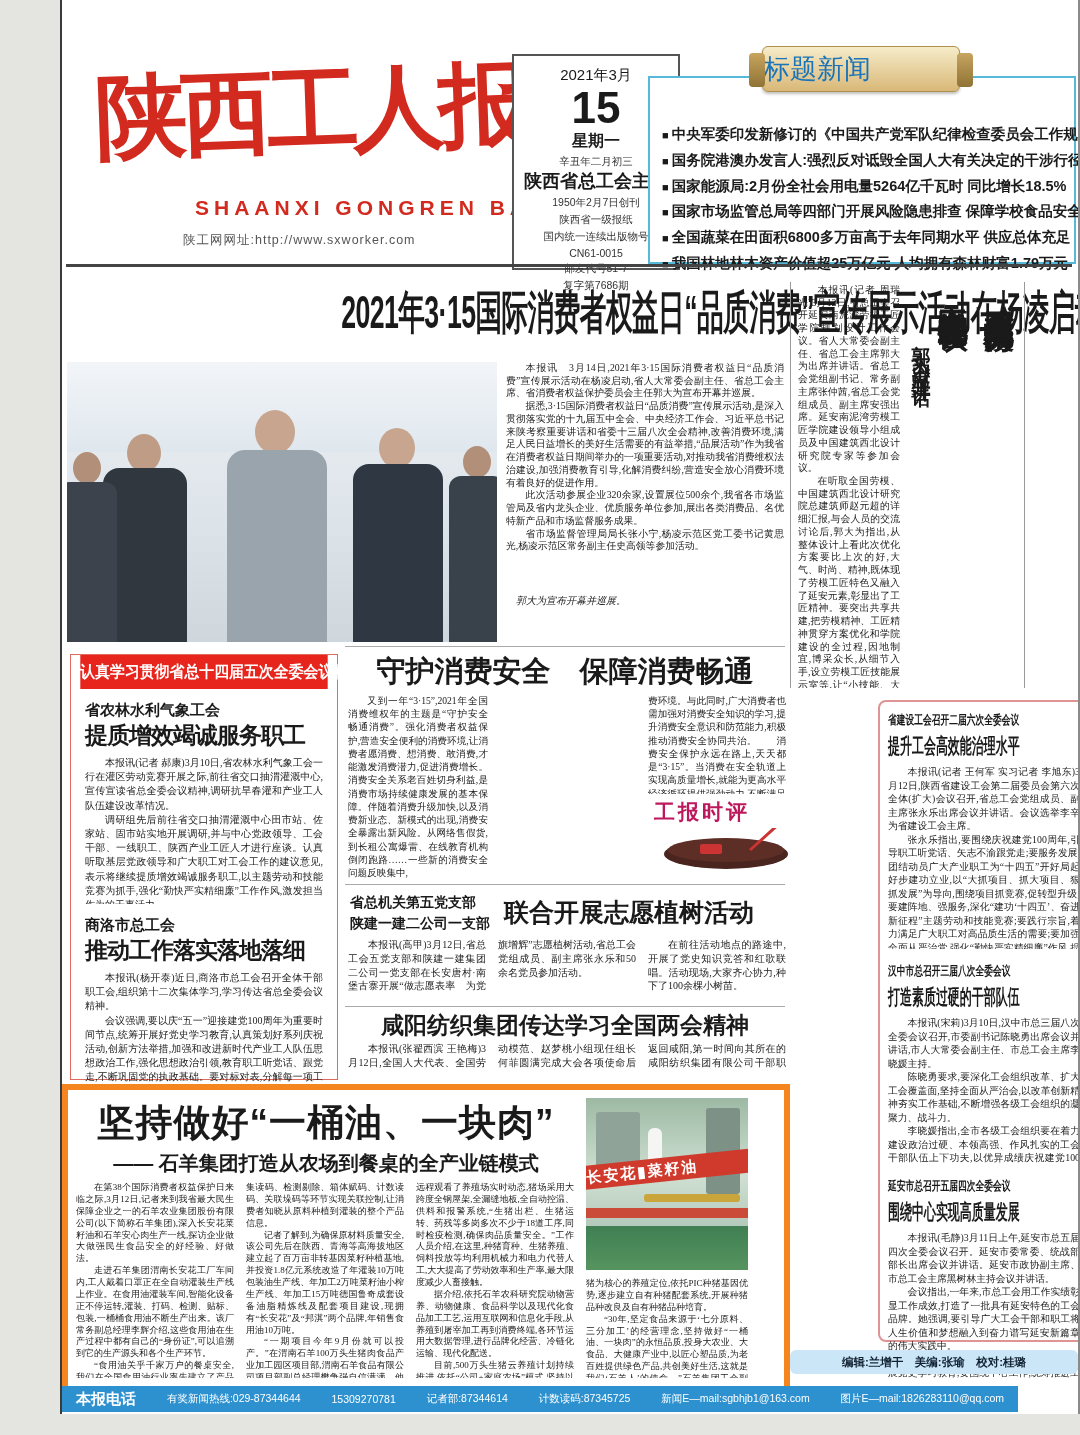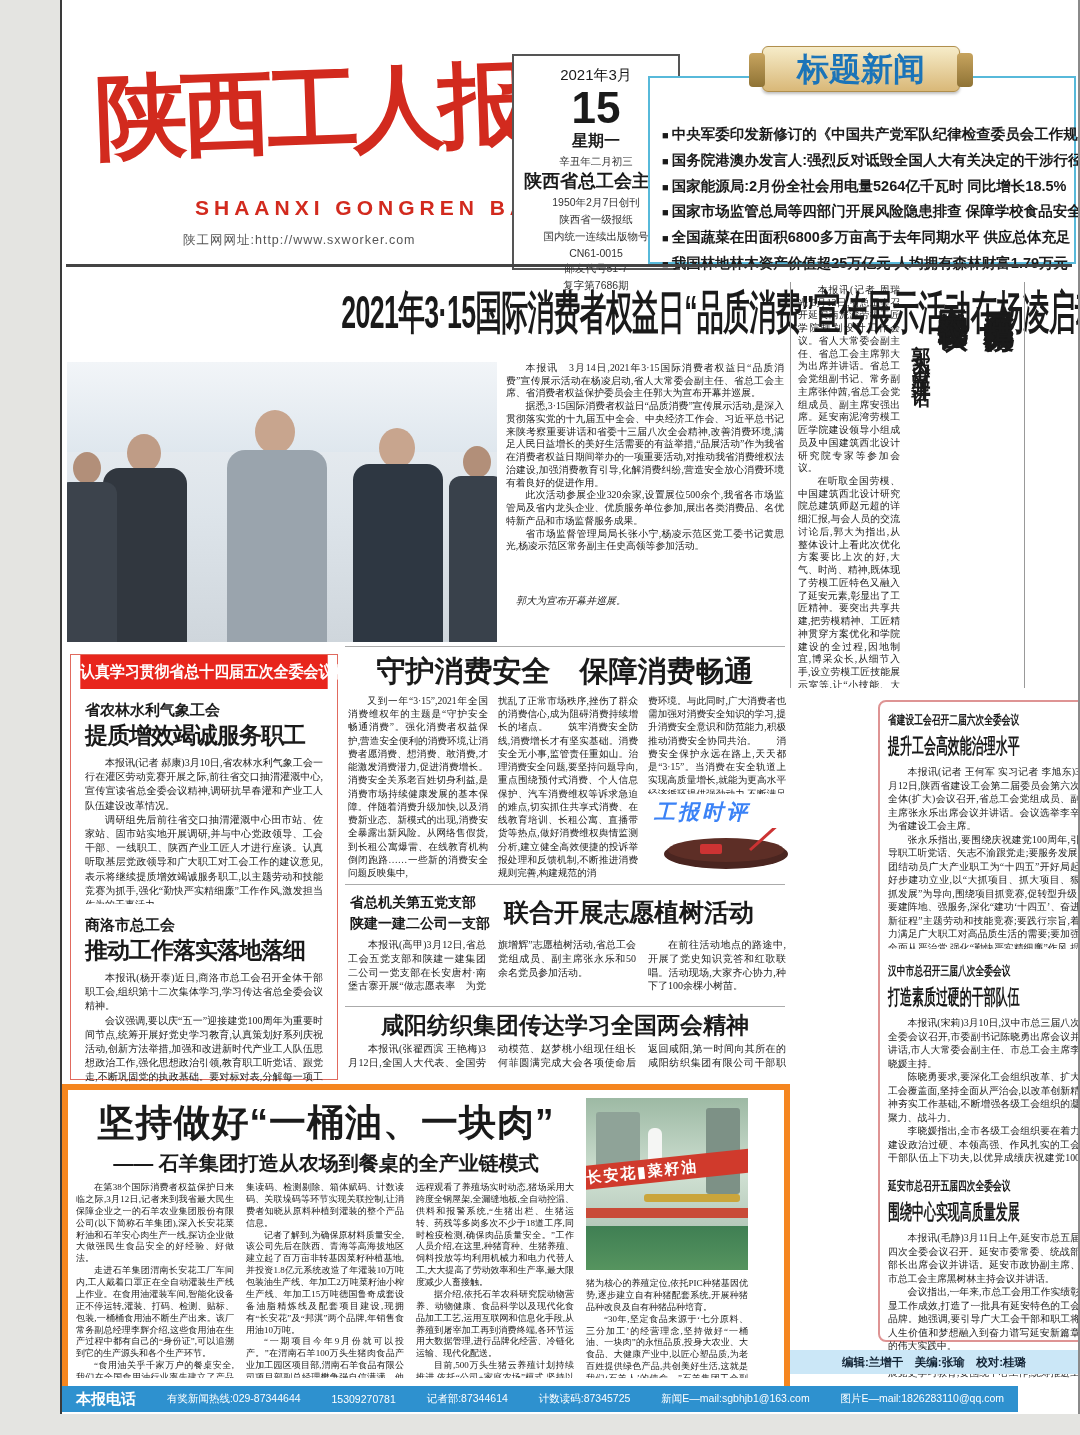--- a/index.html
+++ b/index.html
@@ -20,21 +20,21 @@
   
   .datebox{border:2px solid #555;text-align:center;padding-top:10px;background:#fff;}
   .db-ym{font-size:15px;}
   .db-day{font-size:44px;font-weight:bold;line-height:1.05;}
   .db-wk{font-size:16px;font-weight:bold;}
   .db-s{font-size:10.5px;color:#333;margin-top:3px;}
   .db-org{font-size:18px;font-weight:bold;}
   
   .newsbox{border:2px solid #57b9da;background:#fff;}
   .ribbon{background:linear-gradient(#f6ecc9,#d9b878);border:1px solid #b08f4d;border-radius:6px;
-          text-align:center;line-height:44px;font-size:32px;font-weight:700;color:#1b74b8;
+          line-height:44px;font-size:27px;font-weight:400;color:#1b74b8;
           box-shadow:0 2px 3px rgba(0,0,0,.25);}
   .ribbon:before,.ribbon:after{content:"";position:absolute;top:6px;width:16px;height:34px;
           background:linear-gradient(#c7a45f,#8f7335);border-radius:4px;}
   .ribbon:before{left:-14px;} .ribbon:after{right:-14px;}
   .news-items{padding:10px 12px 0 12px;}
   .news-items div{font-size:14.5px;font-weight:bold;line-height:1.78;white-space:nowrap;}
   .news-items div:before{content:"■";font-size:11px;margin-right:3px;}
   .toprule{background:#444;height:3px;}
   
   .lead-head{text-align:center;}
@@ -56,41 +56,41 @@
   .leftbox{border:1px solid #e06a5e;background:#fff;}
   .redbanner{background:#e8251c;color:#fff;text-align:center;font-weight:bold;
              font-size:16px;line-height:34px;white-space:nowrap;transform:scaleX(.93);transform-origin:50% 50%;}
   .kicker{font-size:15px;font-weight:bold;}
   .lb-head{font-size:23px;font-weight:900;letter-spacing:-1px;white-space:nowrap;}
   .lb-body{font-size:10px;line-height:1.42;}
   
   .mid-head{text-align:center;font-size:29px;font-weight:900;}
   .ed-col{font-size:9.6px;line-height:1.38;}
   .hrule{height:1px;background:#aaa;}
-  .stamp-txt{color:#3b82f6;font-weight:900;font-style:italic;font-size:21px;letter-spacing:3px;}
+  .stamp-txt{color:#be185d;font-weight:900;font-size:21px;letter-spacing:3px;}
   .tree-kicker{font-size:14px;font-weight:bold;line-height:1.5;}
   .tree-head{font-size:25px;font-weight:900;}
   .colbody3{column-count:3;column-gap:12px;font-size:10px;line-height:1.38;}
   .x-head{text-align:center;font-size:23px;font-weight:900;}
   
   .feature{border:6px solid #f5861f;background:#fff;}
   .f-head{text-align:center;font-size:37px;font-weight:900;letter-spacing:1px;}
   .f-sub{text-align:center;font-size:20px;font-weight:bold;}
   .f-col{font-size:9px;line-height:1.32;}
   .f-photo{background:linear-gradient(#9db9a4 0%,#cfe0d2 45%,#9fb6a6 100%);overflow:hidden;}
   .f-banner{position:absolute;left:-8px;top:58px;width:120%;background:#d03a2c;color:#fff;
             font-weight:900;font-size:15px;line-height:24px;padding-left:8px;transform:rotate(-6deg);
             letter-spacing:2px;white-space:nowrap;}
   
   .rightbox{border:2px solid #de9494;border-radius:8px;background:#fff;padding:10px 8px;box-sizing:border-box;margin-left:12px;}
   .rb-art{margin-bottom:14px;}
   .rb-kicker{font-size:12.5px;font-weight:bold;white-space:nowrap;transform:scaleX(.7);transform-origin:0 50%;}
   .rb-head{font-size:21px;font-weight:900;white-space:nowrap;transform:scaleX(.57);transform-origin:0 50%;margin:3px 0 5px 0;}
   .rb-body{font-size:9.8px;line-height:1.38;}
-  .credits{background:#cbe7f7;font-size:11.5px;font-weight:bold;color:#123;line-height:24px;text-align:center;}
+  .credits{background:#cbe7f7;font-size:11.5px;font-weight:bold;color:#123;line-height:24px;text-align:center;border-radius:6px;}
   
   .footer{background:#2e91cf;color:#fff;display:flex;align-items:center;padding:0 14px;box-sizing:border-box;
           justify-content:space-between;}
   .footer .lbl{font-size:15px;font-weight:900;}
   .footer span{font-size:10.5px;white-space:nowrap;}
 </style>
 </head>
 <body>
 
 <div class="page">
@@ -182,23 +182,20 @@
       </div>
     </div>
   </div>
 
   <div class="abs hrule" style="left:283px;top:646px;width:440px;"></div>
   <div class="abs mid-head" style="left:283px;top:652px;width:440px;">守护消费安全　保障消费畅通</div>
 
   <div class="abs ed-col jt serif" style="left:286px;top:694px;width:140px;height:186px;">
     <p>又到一年“3·15”,2021年全国消费维权年的主题是“守护安全 畅通消费”。强化消费者权益保护,营造安全便利的消费环境,让消费者愿消费、想消费、敢消费,才能激发消费潜力,促进消费增长。　　消费安全关系老百姓切身利益,是消费市场持续健康发展的基本保障。伴随着消费升级加快,以及消费新业态、新模式的出现,消费安全暴露出新风险。从网络售假货,到长租公寓爆雷、在线教育机构倒闭跑路……一些新的消费安全问题反映集中,</p>
   </div>
-  <div class="abs ed-col jt serif" style="left:436px;top:694px;width:140px;height:186px;">
-    <p class="cont">扰乱了正常市场秩序,挫伤了群众的消费信心,成为阻碍消费持续增长的堵点。　　筑牢消费安全防线,消费增长才有坚实基础。消费安全无小事,监管责任重如山。治理消费安全问题,要坚持问题导向,重点围绕预付式消费、个人信息保护、汽车消费维权等诉求急迫的难点,切实抓住共享式消费、在线教育培训、长租公寓、直播带货等热点,做好消费维权舆情监测分析,建立健全高效便捷的投诉举报处理和反馈机制,不断推进消费规则完善,构建规范的消</p>
-  </div>
   <div class="abs ed-col jt serif" style="left:586px;top:694px;width:138px;height:100px;">
     <p class="cont">费环境。与此同时,广大消费者也需加强对消费安全知识的学习,提升消费安全意识和防范能力,积极推动消费安全协同共治。　　消费安全保护永远在路上,天天都是“3·15”。当消费在安全轨道上实现高质量增长,就能为更高水平经济循环提供强劲动力,不断满足人民日益增长的美好生活需要。(刘怀丕)</p>
   </div>
   <div class="abs" style="left:592px;top:798px;width:140px;height:80px;">
     <span class="stamp-txt">工报时评</span>
     <svg width="140" height="44" style="display:block;margin-top:2px;">
       <ellipse cx="72" cy="26" rx="62" ry="15" fill="#4a2520"></ellipse>
       <ellipse cx="72" cy="22" rx="58" ry="12" fill="#5d2e26"></ellipse>
       <rect x="46" y="16" width="22" height="10" rx="2" fill="#c33"></rect>
       <line x1="96" y1="22" x2="136" y2="-14" stroke="#c33" stroke-width="3"></line>

